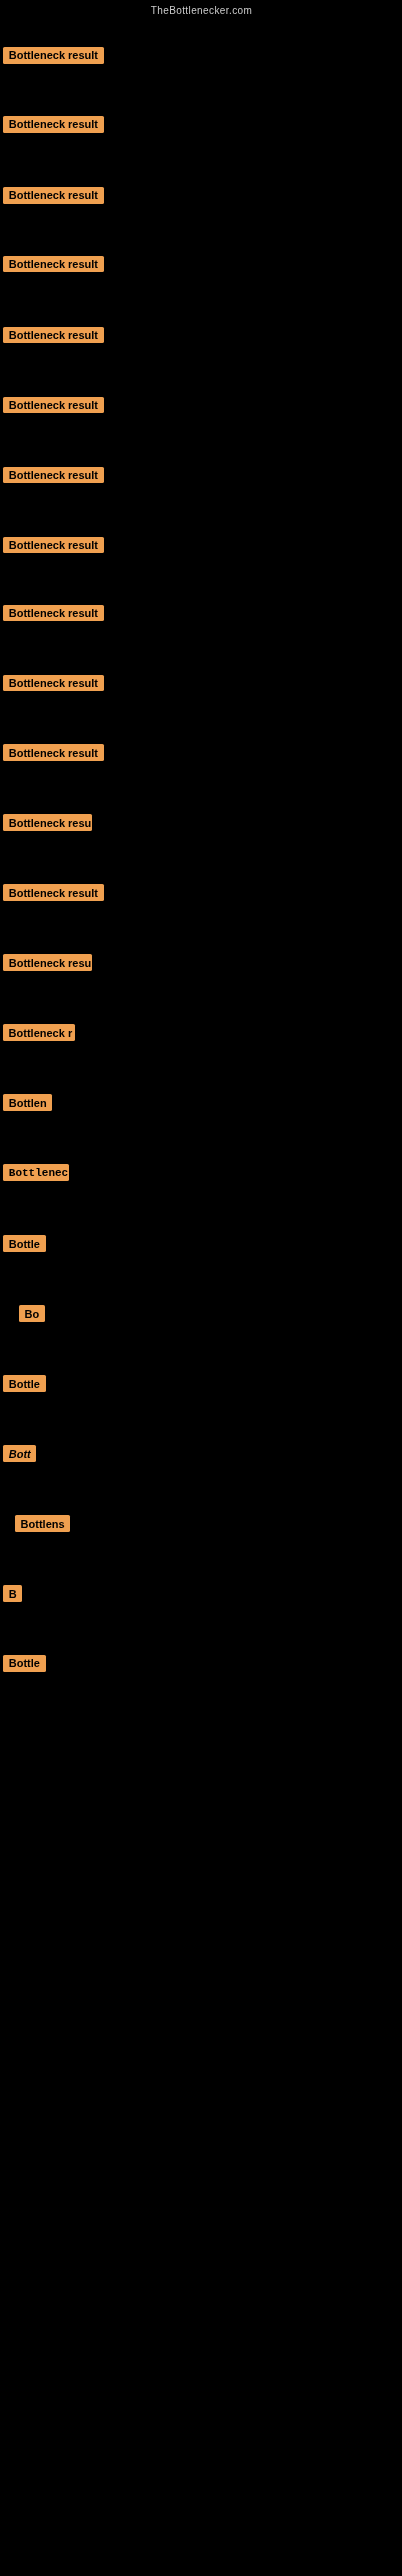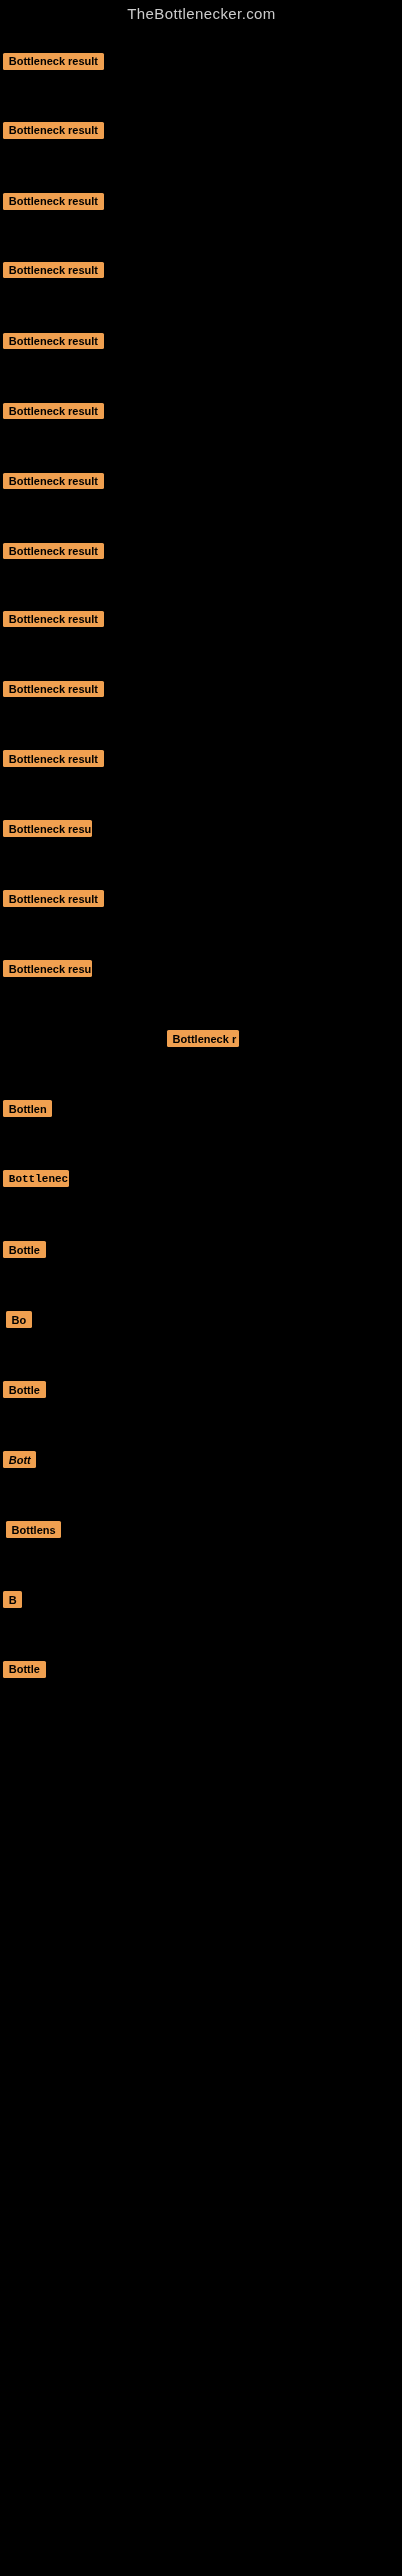--- a/index.html
+++ b/index.html
@@ -10,21 +10,21 @@
     body {
       background-color: #000;
       width: 403px;
       min-height: 2576px;
       font-family: Arial, sans-serif;
       position: relative;
     }
     .site-title {
       text-align: center;
       color: #ccc;
-      font-size: 15px;
+      font-size: 10px;
       padding: 4.8px 0 8px 0;
       letter-spacing: 0.4px;
     }
     .bottleneck-badge {
       background-color: #f0a050;
       color: #000;
       font-size: 11px;
       font-weight: bold;
       padding: 2.4px 5.6px;
       display: inline-block;
@@ -48,24 +48,24 @@
     <div style="padding-top: 48px; padding-bottom: 3.2px; padding-left: 3.2px;"><span class="bottleneck-badge" style="max-width: 105px;">Bottleneck result</span></div>
     <div style="padding-top: 47px; padding-bottom: 3.2px; padding-left: 3.2px;"><span class="bottleneck-badge" style="max-width: 105px;">Bottleneck result</span></div>
     <div style="padding-top: 47px; padding-bottom: 3.2px; padding-left: 3.2px;"><span class="bottleneck-badge" style="max-width: 105px;">Bottleneck result</span></div>
     <div style="padding-top: 47px; padding-bottom: 3.2px; padding-left: 3.2px;"><span class="bottleneck-badge" style="max-width: 105px;">Bottleneck result</span></div>
     <div style="padding-top: 45px; padding-bottom: 3.2px; padding-left: 3.2px;"><span class="bottleneck-badge" style="max-width: 105px;">Bottleneck result</span></div>
     <div style="padding-top: 47px; padding-bottom: 3.2px; padding-left: 3.2px;"><span class="bottleneck-badge" style="max-width: 105px;">Bottleneck result</span></div>
     <div style="padding-top: 47px; padding-bottom: 3.2px; padding-left: 3.2px;"><span class="bottleneck-badge" style="max-width: 105px;">Bottleneck result</span></div>
     <div style="padding-top: 47px; padding-bottom: 3.2px; padding-left: 3.2px;"><span class="bottleneck-badge" style="max-width: 89px;">Bottleneck resu</span></div>
     <div style="padding-top: 47px; padding-bottom: 3.2px; padding-left: 3.2px;"><span class="bottleneck-badge" style="max-width: 105px;">Bottleneck result</span></div>
     <div style="padding-top: 47px; padding-bottom: 3.2px; padding-left: 3.2px;"><span class="bottleneck-badge" style="max-width: 89px;">Bottleneck resu</span></div>
-    <div style="padding-top: 47px; padding-bottom: 3.2px; padding-left: 3px; text-align: center;"><span class="bottleneck-badge" style="max-width: 72px;">Bottleneck r</span></div>
+    <div style="padding-top: 47px; padding-bottom: 3.2px; padding-left: 3px;"><span class="bottleneck-badge" style="max-width: 72px;">Bottleneck r</span></div>
     <div style="padding-top: 47px; padding-bottom: 3.2px; padding-left: 3.2px;"><span class="bottleneck-badge" style="max-width: 60px;">Bottlen</span></div>
     <div style="padding-top: 47px; padding-bottom: 3.2px; padding-left: 3.2px; font-family: Liberation Mono, monospace;"><span class="bottleneck-badge" style="max-width: 66px;">Bottleneck</span></div>
     <div style="padding-top: 47px; padding-bottom: 3.2px; padding-left: 3.2px;"><span class="bottleneck-badge" style="max-width: 52px;">Bottle</span></div>
-    <div style="padding-top: 47px; padding-bottom: 3.2px; padding-left: 6px;"><span class="bottleneck-badge" style="max-width: 32px;">Bo</span></div>
+    <div style="padding-top: 47px; padding-bottom: 3.2px; padding-left: 19px;"><span class="bottleneck-badge" style="max-width: 32px;">Bo</span></div>
     <div style="padding-top: 47px; padding-bottom: 3.2px; padding-left: 3.2px;"><span class="bottleneck-badge" style="max-width: 52px;">Bottle</span></div>
     <div style="padding-top: 47px; padding-bottom: 3.2px; padding-left: 3.2px; font-style: italic;"><span class="bottleneck-badge" style="max-width: 42px;">Bott</span></div>
-    <div style="padding-top: 47px; padding-bottom: 3.2px; padding-left: 6px;"><span class="bottleneck-badge" style="max-width: 58px;">Bottlens</span></div>
+    <div style="padding-top: 47px; padding-bottom: 3.2px; padding-left: 15px;"><span class="bottleneck-badge" style="max-width: 58px;">Bottlens</span></div>
     <div style="padding-top: 47px; padding-bottom: 3.2px; padding-left: 3.2px;"><span class="bottleneck-badge" style="max-width: 20px;">B</span></div>
     <div style="padding-top: 47px; padding-bottom: 3.2px; padding-left: 3.2px;"><span class="bottleneck-badge" style="max-width: 52px;">Bottle</span></div>
   </div>
 
 
 </body></html>

